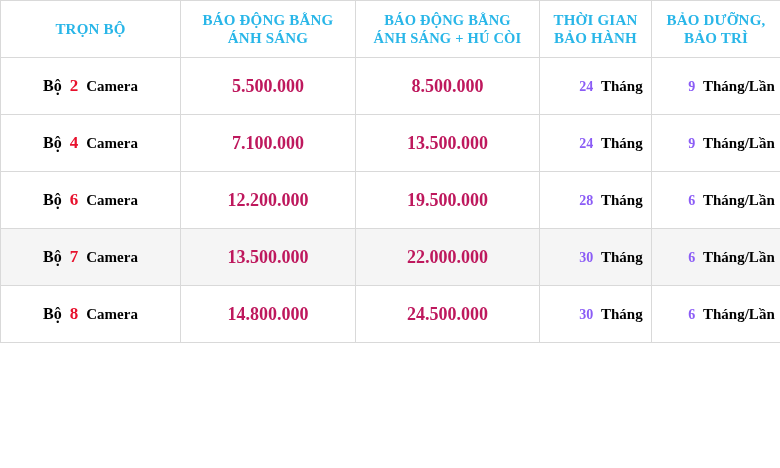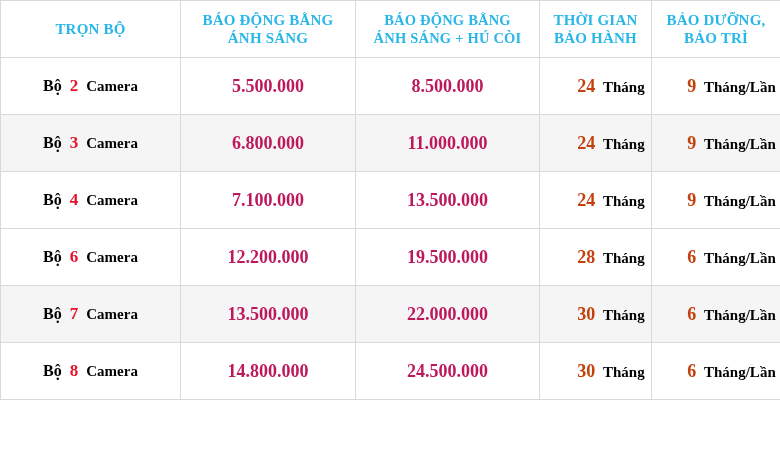--- a/index.html
+++ b/index.html
@@ -74,23 +74,23 @@
     color: #be185d;
     font-weight: bold;
     font-size: 18px;
   }
   td.warranty, td.maint {
     color: #000000;
     font-weight: bold;
     font-size: 15px;
   }
   td.warranty .num, td.maint .num {
-    color: #c2410c;
-    font-weight: bold;
-    font-size: 18px;
+    color: #8b5cf6;
+    font-weight: bold;
+    font-size: 14px;
     margin-left: 31px;
   }
   .hdr-line { display: block; }
 </style>
 </head>
 <body>
 
 <table class="price-table">
   <colgroup>
     <col class="c0">
@@ -135,37 +135,20 @@
       <td class="warranty">
         <span class="num">24</span>
         <span style="margin-left: 4px;">Tháng</span>
       </td>
       <td class="maint">
         <span class="num">9</span>
         <span style="margin-left: 4px;">Tháng/Lần</span>
       </td>
     </tr>
 
-    <tr class="alt">
-      <td class="kit">
-        <span class="pre">Bộ</span>
-        <span class="num" style="margin-left: 4px;">3</span>
-        <span class="post" style="margin-left: 4px;">Camera</span>
-      </td>
-      <td class="price">6.800.000</td>
-      <td class="price">11.000.000</td>
-      <td class="warranty">
-        <span class="num">24</span>
-        <span style="margin-left: 4px;">Tháng</span>
-      </td>
-      <td class="maint">
-        <span class="num">9</span>
-        <span style="margin-left: 4px;">Tháng/Lần</span>
-      </td>
-    </tr>
 
     <tr>
       <td class="kit">
         <span class="pre">Bộ</span>
         <span class="num" style="margin-left: 4px;">4</span>
         <span class="post" style="margin-left: 4px;">Camera</span>
       </td>
       <td class="price">7.100.000</td>
       <td class="price">13.500.000</td>
       <td class="warranty">

